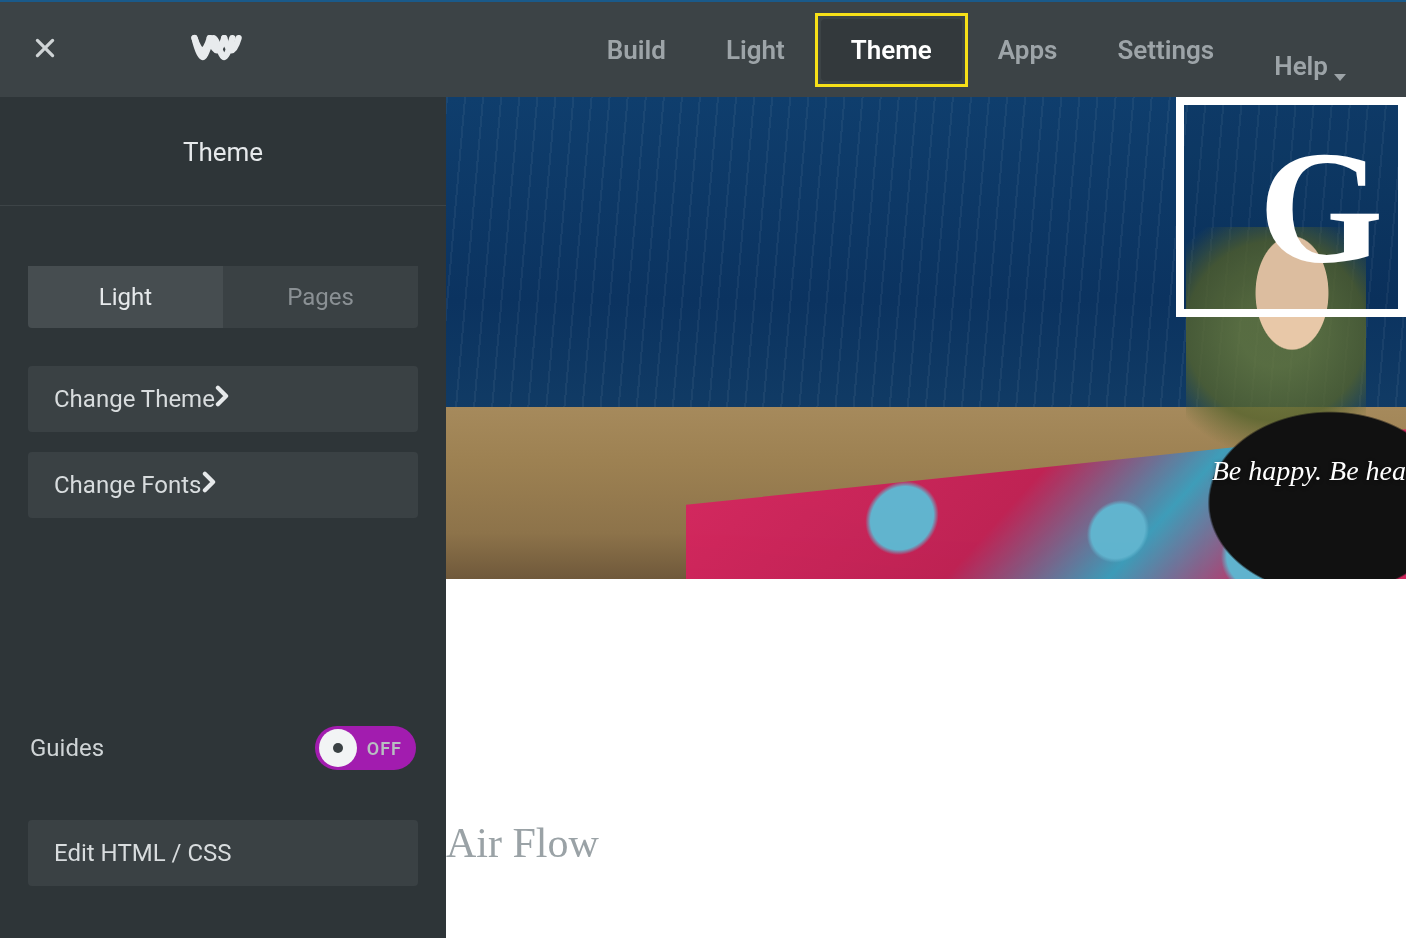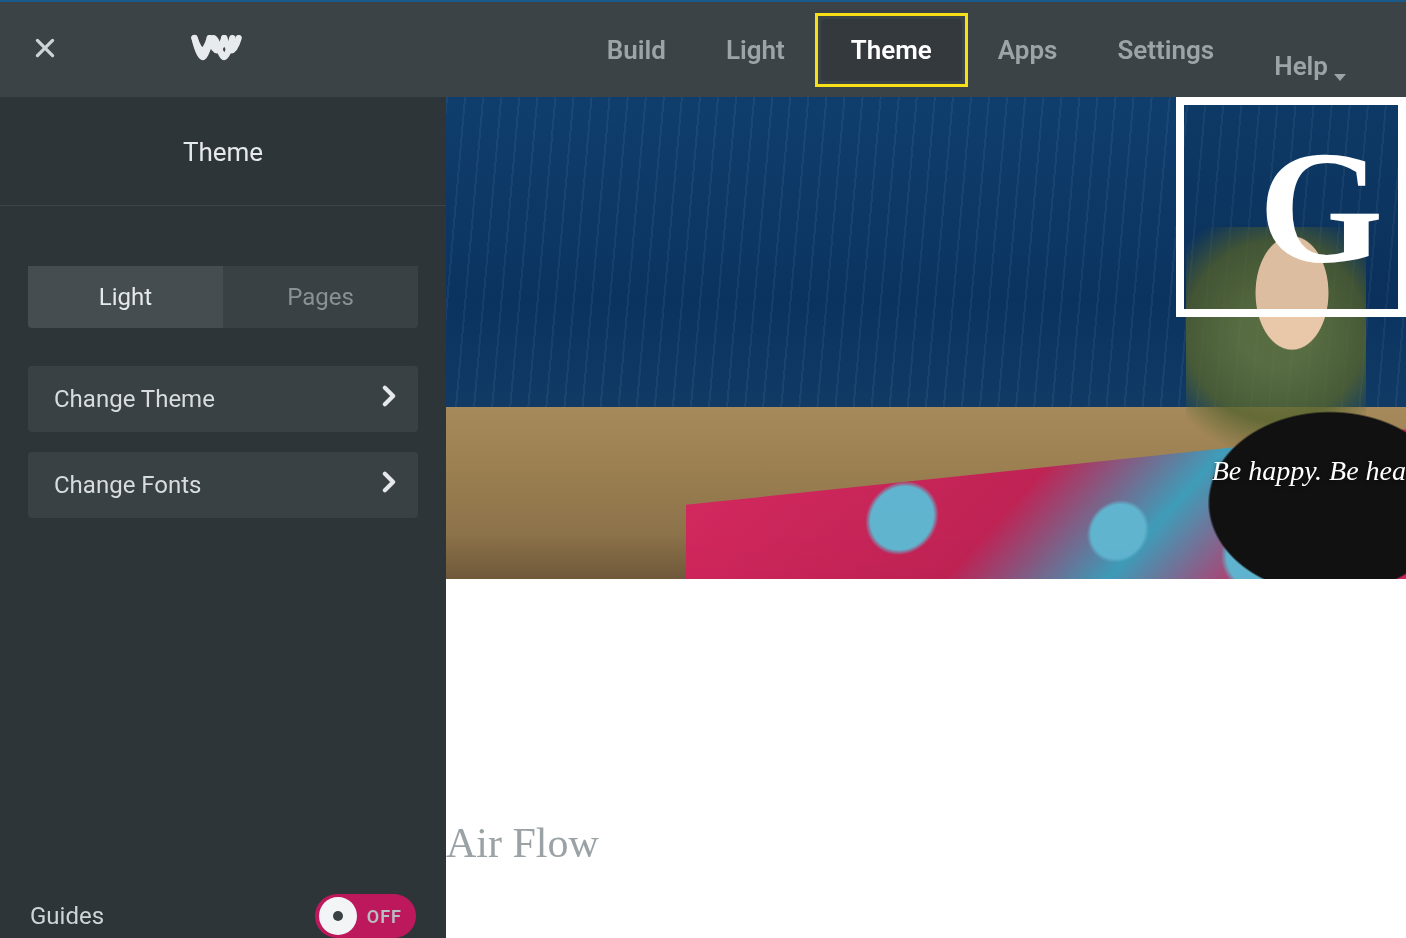--- a/index.html
+++ b/index.html
@@ -107,42 +107,42 @@
   background: #464d50;
   color: #e6e9eb;
 }
 .menu-list { margin-top: 38px; display: flex; flex-direction: column; gap: 20px; }
 .menu-item {
   height: 66px;
   background: #3a4144;
   border-radius: 4px;
   display: flex;
   align-items: center;
-  justify-content: space-between;
+  justify-content: flex-start;
   padding: 0 22px 0 26px;
   color: #d8dcde;
   font-size: 24px;
   cursor: pointer;
 }
 .chevron { color: #e6e9eb; }
 .chevron svg { width: 14px; height: 22px; }
 
 .guides-row {
   margin-top: auto;
   display: flex;
   align-items: center;
   justify-content: space-between;
   color: #cfd4d6;
   font-size: 24px;
   padding: 0 2px;
 }
 .switch {
   display: flex;
   align-items: center;
-  background: #be185d;
+  background: #a21caf;
   border-radius: 22px;
   height: 44px;
   padding: 0 14px 0 4px;
   gap: 10px;
   cursor: pointer;
 }
 .switch-knob {
   width: 38px; height: 38px;
   background: #f2f4f5;
   border-radius: 50%;
@@ -326,20 +326,23 @@
     </div>
 
     <div class="guides-row">
       <span>Guides</span>
       <div class="switch">
         <div class="switch-knob"></div>
         <span class="switch-label">OFF</span>
       </div>
     </div>
 
+    <div class="edit-css-btn">
+      <span>Edit HTML / CSS</span>
+    </div>
   </div>
 
   <div class="preview">
     <div class="hero">
       <div class="sky"></div>
       <div class="sea"></div>
       <div class="beach"></div>
       <div class="blanket"></div>
       <div class="bush"></div>
       <div class="person"></div>

